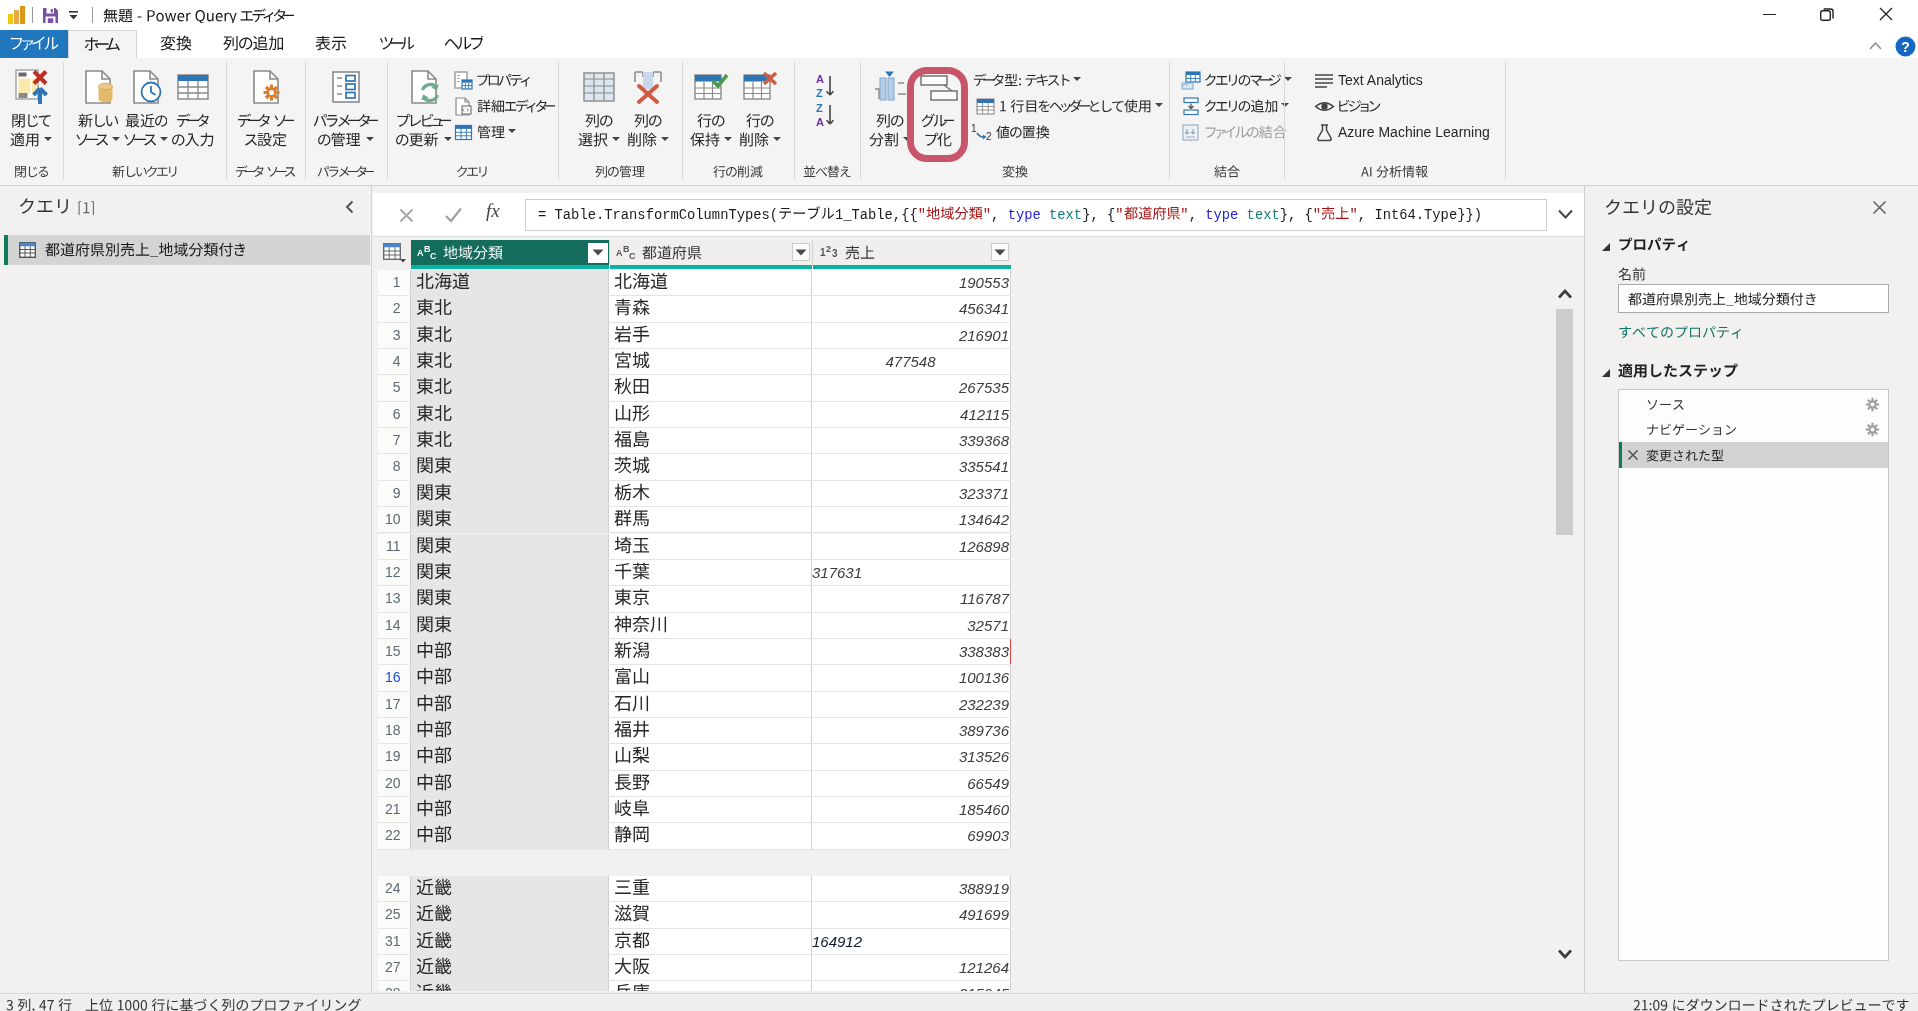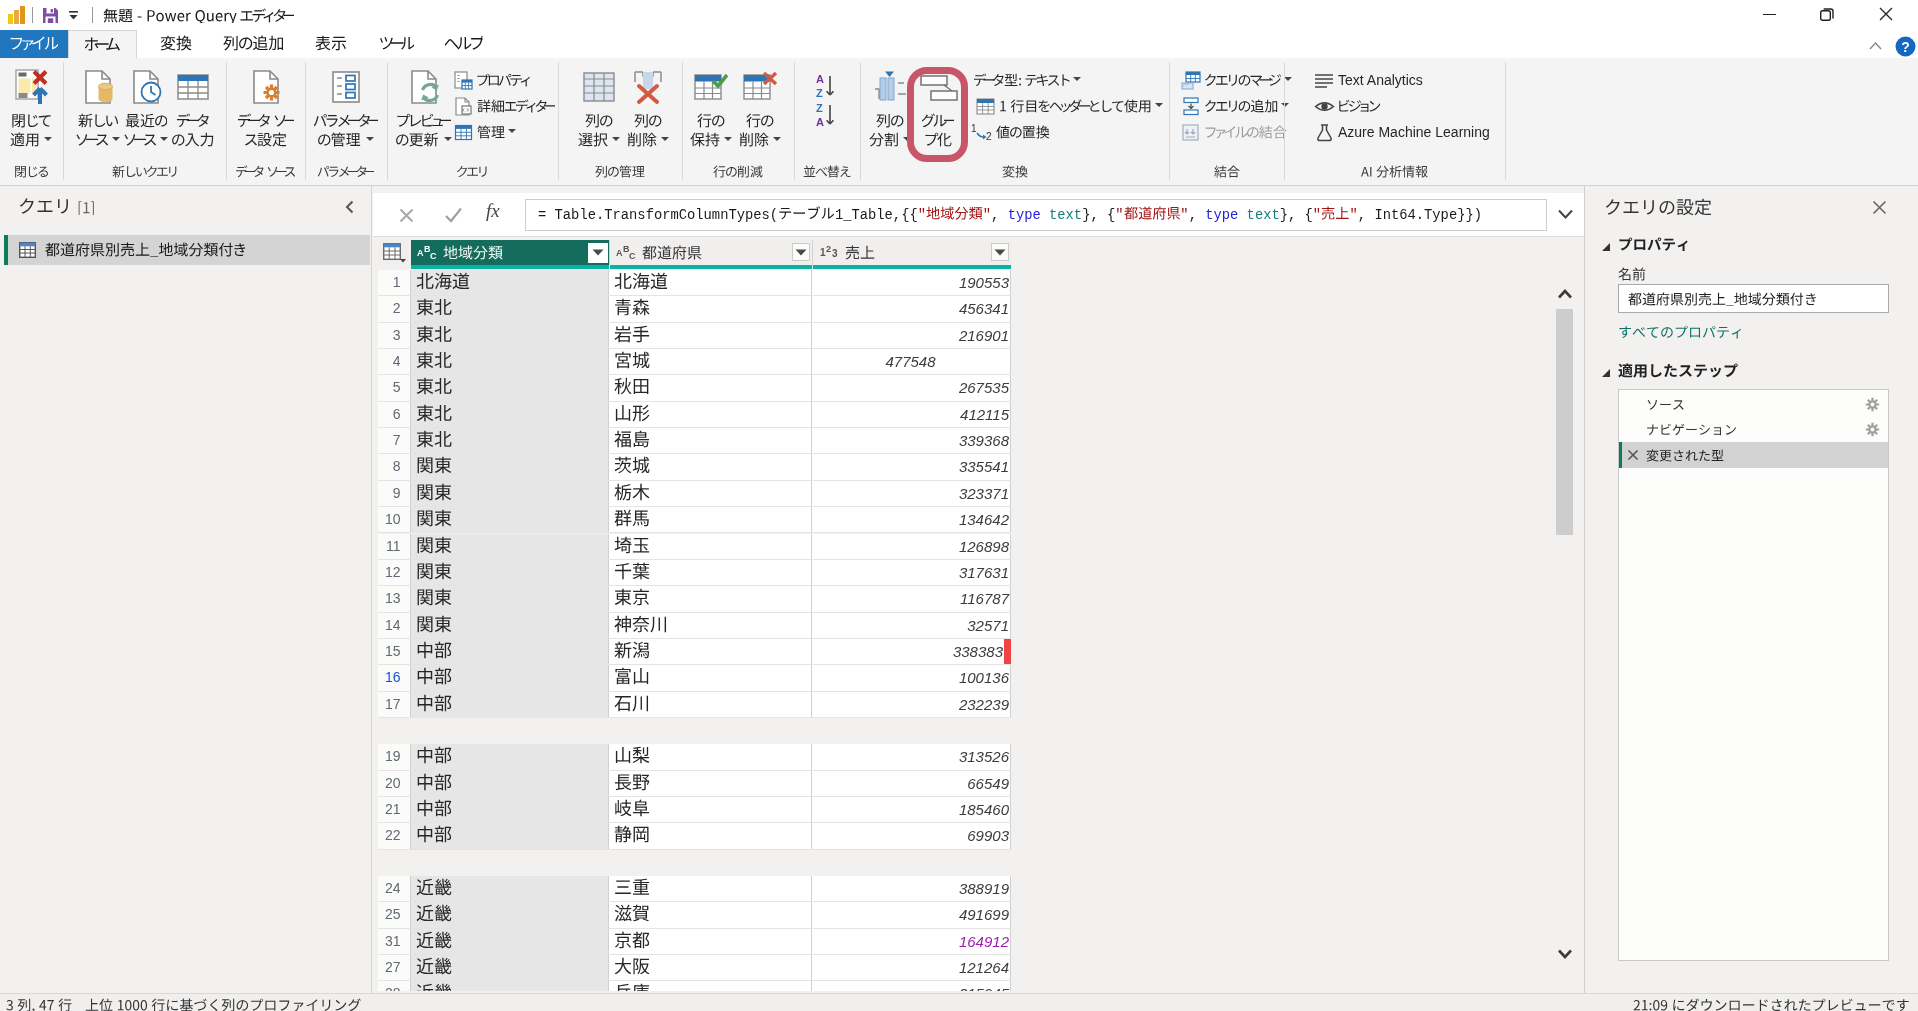--- a/index.html
+++ b/index.html
@@ -1315,21 +1315,21 @@
               <use href="#r136" x="0"></use>
               <use href="#r123" x="1000"></use>
             </g>
           </svg></div>
         <div class="abs" style="left:231px;top:0;width:203px;height:100%;background:#fff;border-right:1px solid #d0d0d0;padding:2px 0 0 5px"><svg class="jt" style="fill:#262626;" width="36.0" height="18" viewBox="0 -880 2000 1000">
             <g transform="scale(1,-1)">
               <use href="#r144" x="0"></use>
               <use href="#r145" x="1000"></use>
             </g>
           </svg></div>
-        <div class="abs" style="left:434px;top:0;width:199px;height:100%;background:#fff;border-right:1px solid #d0d0d0;font-size:15px;font-style:italic;color:#3c3c3c;text-align:right;padding:4px 1px 0 0">317631</div>
+        <div class="abs" style="left:434px;top:0;width:199px;height:100%;background:#fff;border-right:1px solid #d0d0d0;font-size:15px;font-style:italic;color:#3c3c3c;padding:4px 1px 0 0">317631</div>
       </div>
       <div class="abs" style="left:0;top:346.20px;width:633px;height:26.35px;border-bottom:1px solid #e4e4e4">
         <div class="abs" style="left:0;top:0;width:32.5px;height:100%;background:#fbfbfa;border-right:1px solid #cfcfcf;font-size:14px;color:#5f6a72;text-align:right;padding:4px 9px 0 0">13</div>
         <div class="abs" style="left:32.5px;top:0;width:198.5px;height:100%;background:#e6e6e6;border-right:1px solid #d0d0d0;padding:2px 0 0 5px"><svg class="jt" style="fill:#262626;" width="36.0" height="18" viewBox="0 -880 2000 1000">
             <g transform="scale(1,-1)">
               <use href="#r136" x="0"></use>
               <use href="#r123" x="1000"></use>
             </g>
           </svg></div>
         <div class="abs" style="left:231px;top:0;width:203px;height:100%;background:#fff;border-right:1px solid #d0d0d0;padding:2px 0 0 5px"><svg class="jt" style="fill:#262626;" width="36.0" height="18" viewBox="0 -880 2000 1000">
@@ -1364,21 +1364,21 @@
               <use href="#r150" x="0"></use>
               <use href="#r151" x="1000"></use>
             </g>
           </svg></div>
         <div class="abs" style="left:231px;top:0;width:203px;height:100%;background:#fff;border-right:1px solid #d0d0d0;padding:2px 0 0 5px"><svg class="jt" style="fill:#262626;" width="36.0" height="18" viewBox="0 -880 2000 1000">
             <g transform="scale(1,-1)">
               <use href="#r40" x="0"></use>
               <use href="#r152" x="1000"></use>
             </g>
           </svg></div>
-        <div class="abs" style="left:434px;top:0;width:199px;height:100%;background:#fff;border-right:7px solid #ef4444;font-size:15px;font-style:italic;color:#3c3c3c;text-align:right;padding:4px 1px 0 0">338383</div>
+        <div class="abs" style="left:434px;top:0;width:199px;height:100%;background:#fff;border-right:1px solid #ef4444;font-size:15px;font-style:italic;color:#3c3c3c;text-align:right;padding:4px 1px 0 0">338383</div>
       </div>
       <div class="abs" style="left:0;top:425.25px;width:633px;height:26.35px;border-bottom:1px solid #e4e4e4">
         <div class="abs" style="left:0;top:0;width:32.5px;height:100%;background:#fbfbfa;border-right:1px solid #cfcfcf;font-size:14px;color:#1d4ed8;text-align:right;padding:4px 9px 0 0">16</div>
         <div class="abs" style="left:32.5px;top:0;width:198.5px;height:100%;background:#e6e6e6;border-right:1px solid #d0d0d0;padding:2px 0 0 5px"><svg class="jt" style="fill:#262626;" width="36.0" height="18" viewBox="0 -880 2000 1000">
             <g transform="scale(1,-1)">
               <use href="#r150" x="0"></use>
               <use href="#r151" x="1000"></use>
             </g>
           </svg></div>
         <div class="abs" style="left:231px;top:0;width:203px;height:100%;background:#fff;border-right:1px solid #d0d0d0;padding:2px 0 0 5px"><svg class="jt" style="fill:#262626;" width="36.0" height="18" viewBox="0 -880 2000 1000">
@@ -1398,20 +1398,36 @@
             </g>
           </svg></div>
         <div class="abs" style="left:231px;top:0;width:203px;height:100%;background:#fff;border-right:1px solid #d0d0d0;padding:2px 0 0 5px"><svg class="jt" style="fill:#262626;" width="36.0" height="18" viewBox="0 -880 2000 1000">
             <g transform="scale(1,-1)">
               <use href="#r154" x="0"></use>
               <use href="#r149" x="1000"></use>
             </g>
           </svg></div>
         <div class="abs" style="left:434px;top:0;width:199px;height:100%;background:#fff;border-right:1px solid #d0d0d0;font-size:15px;font-style:italic;color:#3c3c3c;text-align:right;padding:4px 1px 0 0">232239</div>
       </div>
+      <div class="abs" style="left:0;top:477.95px;width:633px;height:26.35px;border-bottom:1px solid #e4e4e4">
+        <div class="abs" style="left:0;top:0;width:32.5px;height:100%;background:#fbfbfa;border-right:1px solid #cfcfcf;font-size:14px;color:#5f6a72;text-align:right;padding:4px 9px 0 0">18</div>
+        <div class="abs" style="left:32.5px;top:0;width:198.5px;height:100%;background:#e6e6e6;border-right:1px solid #d0d0d0;padding:2px 0 0 5px"><svg class="jt" style="fill:#262626;" width="36.0" height="18" viewBox="0 -880 2000 1000">
+            <g transform="scale(1,-1)">
+              <use href="#r150" x="0"></use>
+              <use href="#r151" x="1000"></use>
+            </g>
+          </svg></div>
+        <div class="abs" style="left:231px;top:0;width:203px;height:100%;background:#fff;border-right:1px solid #d0d0d0;padding:2px 0 0 5px"><svg class="jt" style="fill:#262626;" width="36.0" height="18" viewBox="0 -880 2000 1000">
+            <g transform="scale(1,-1)">
+              <use href="#r134" x="0"></use>
+              <use href="#r155" x="1000"></use>
+            </g>
+          </svg></div>
+        <div class="abs" style="left:434px;top:0;width:199px;height:100%;background:#fff;border-right:1px solid #d0d0d0;font-size:15px;font-style:italic;color:#3c3c3c;text-align:right;padding:4px 1px 0 0">389736</div>
+      </div>
       <div class="abs" style="left:0;top:504.30px;width:633px;height:26.35px;border-bottom:1px solid #e4e4e4">
         <div class="abs" style="left:0;top:0;width:32.5px;height:100%;background:#fbfbfa;border-right:1px solid #cfcfcf;font-size:14px;color:#5f6a72;text-align:right;padding:4px 9px 0 0">19</div>
         <div class="abs" style="left:32.5px;top:0;width:198.5px;height:100%;background:#e6e6e6;border-right:1px solid #d0d0d0;padding:2px 0 0 5px"><svg class="jt" style="fill:#262626;" width="36.0" height="18" viewBox="0 -880 2000 1000">
             <g transform="scale(1,-1)">
               <use href="#r150" x="0"></use>
               <use href="#r151" x="1000"></use>
             </g>
           </svg></div>
         <div class="abs" style="left:231px;top:0;width:203px;height:100%;background:#fff;border-right:1px solid #d0d0d0;padding:2px 0 0 5px"><svg class="jt" style="fill:#262626;" width="36.0" height="18" viewBox="0 -880 2000 1000">
             <g transform="scale(1,-1)">
@@ -1508,21 +1524,21 @@
               <use href="#r44" x="0"></use>
               <use href="#r165" x="1000"></use>
             </g>
           </svg></div>
         <div class="abs" style="left:231px;top:0;width:203px;height:100%;background:#fff;border-right:1px solid #d0d0d0;padding:2px 0 0 5px"><svg class="jt" style="fill:#262626;" width="36.0" height="18" viewBox="0 -880 2000 1000">
             <g transform="scale(1,-1)">
               <use href="#r146" x="0"></use>
               <use href="#r107" x="1000"></use>
             </g>
           </svg></div>
-        <div class="abs" style="left:434px;top:0;width:199px;height:100%;background:#fff;border-right:1px solid #d0d0d0;font-size:15px;font-style:italic;color:#a21caf;text-align:right;padding:4px 1px 0 0">164912</div>
+        <div class="abs" style="left:434px;top:0;width:199px;height:100%;background:#fff;border-right:1px solid #d0d0d0;font-size:15px;font-style:italic;color:#0f172a;text-align:left;padding:4px 1px 0 0">164912</div>
       </div>
       <div class="abs" style="left:0;top:715.10px;width:633px;height:26.35px;border-bottom:1px solid #e4e4e4">
         <div class="abs" style="left:0;top:0;width:32.5px;height:100%;background:#fbfbfa;border-right:1px solid #cfcfcf;font-size:14px;color:#5f6a72;text-align:right;padding:4px 9px 0 0">27</div>
         <div class="abs" style="left:32.5px;top:0;width:198.5px;height:100%;background:#e6e6e6;border-right:1px solid #d0d0d0;padding:2px 0 0 5px"><svg class="jt" style="fill:#262626;" width="36.0" height="18" viewBox="0 -880 2000 1000">
             <g transform="scale(1,-1)">
               <use href="#r44" x="0"></use>
               <use href="#r165" x="1000"></use>
             </g>
           </svg></div>
         <div class="abs" style="left:231px;top:0;width:203px;height:100%;background:#fff;border-right:1px solid #d0d0d0;padding:2px 0 0 5px"><svg class="jt" style="fill:#262626;" width="36.0" height="18" viewBox="0 -880 2000 1000">

